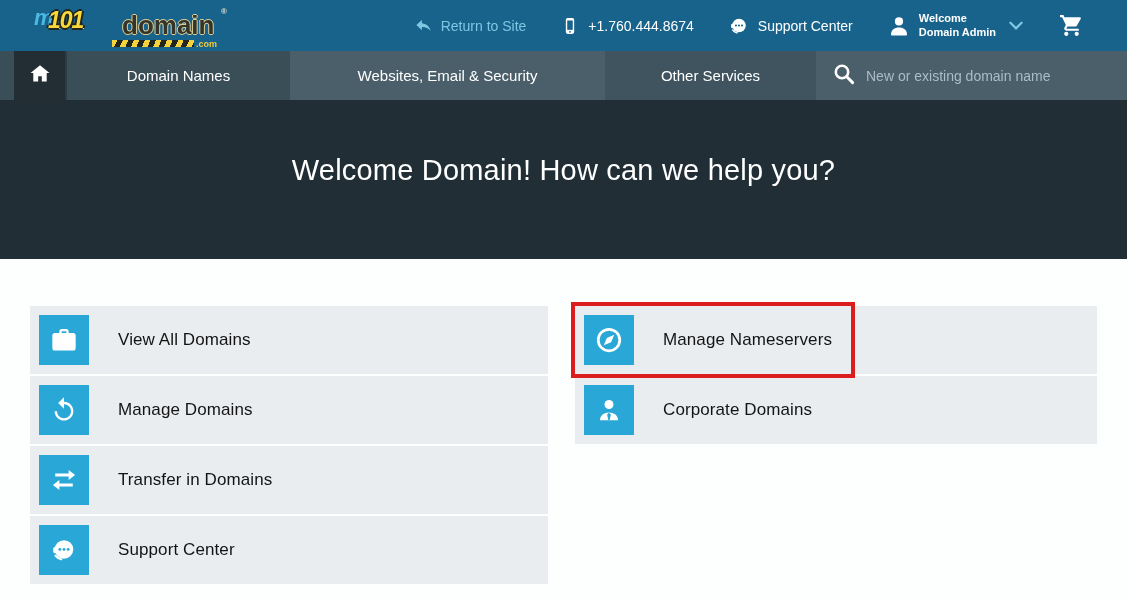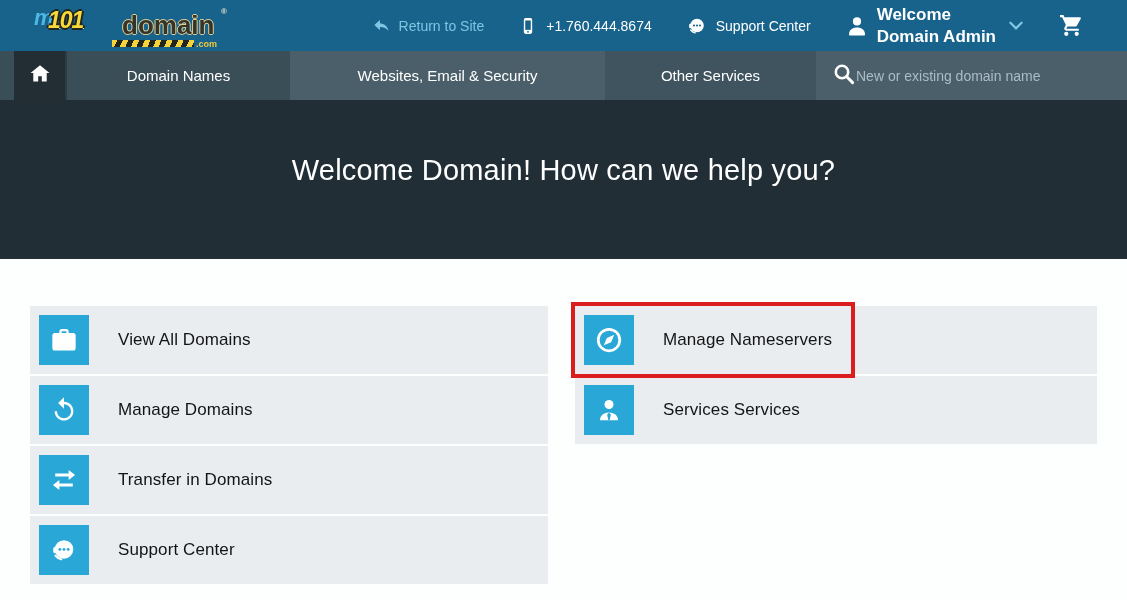--- a/index.html
+++ b/index.html
@@ -20,32 +20,32 @@
   .logo-domain { position:absolute; left:106px; top:7px; font-size:26px; font-weight:bold; color:#35342a;
               text-shadow:-1px 0 0 #d9cc95, 1px 0 0 #d9cc95, 0 -1px 0 #d9cc95, 0 1px 0 #d9cc95; letter-spacing:0px; }
   .logo-reg { position:absolute; left:205px; top:4px; font-size:8px; color:#e8e4d2; font-weight:bold; }
   .logo-com { position:absolute; left:180px; top:36px; font-size:9px; font-weight:bold; color:#f0c93c; }
   .logo-stripes { position:absolute; left:96px; top:37px; width:82px; height:7px;
               background:repeating-linear-gradient(115deg,#f5d33a 0 5px,#23261f 5px 10px); }
   .topbar-right { margin-left:auto; margin-right:42px; display:flex; align-items:center; gap:34px; }
   .tb-item { display:flex; align-items:center; gap:8px; color:#fff; font-size:14px; cursor:pointer; }
   .tb-item.lite { color:#7fc6e3; }
   .tb-item svg { display:block; }
-  .account-name { font-size:17px; font-weight:bold; line-height:1.25; }
+  .account-name { font-size:11px; font-weight:bold; line-height:1.25; }
   .chev { margin-left:4px; }
 
   
   .navbar { position:absolute; top:51px; left:0; width:100%; height:49px; display:flex; background:#3a4e58; }
   .nav-pad { width:14px; background:#3a4e58; }
   .tab { display:flex; align-items:center; justify-content:center; color:#fff; font-size:15px; cursor:pointer; }
   .tab-home { width:51px; background:#232e34; }
   .tab-1 { width:225px; background:#3a4e58; border-left:2px solid #2c3c44; }
   .tab-2 { width:315px; background:#4a5f69; }
   .tab-3 { width:211px; background:#3f545e; }
-  .nav-search { flex:1; background:#4a5f69; display:flex; align-items:center; padding-left:16px; }
+  .nav-search { flex:1; background:#4a5f69; display:flex; align-items:center; padding-left:16px; gap:10px; }
   .nav-search input { background:transparent; border:none; outline:none; color:#fff; font-size:14px; width:240px;
                       font-family:"Liberation Sans", sans-serif; }
   .nav-search input::placeholder { color:#a9bdc7; opacity:1; }
 
   
   .hero { position:absolute; top:100px; left:0; width:100%; height:159px; background:#212e36;
           display:flex; align-items:center; justify-content:center; }
   .hero h1 { color:#fff; font-size:29px; font-weight:normal; letter-spacing:.2px; margin-top:-18px; }
 
   
@@ -226,18 +226,18 @@
 
 
       <div class="menu-row">
         <div class="tile">
           <svg width="30" height="30" viewBox="0 0 24 24">
               <circle cx="12" cy="7.6" r="3.6" fill="#fff"></circle>
               <path d="M4.8 20.2c0-4 3.2-6.3 7.2-6.3s7.2 2.3 7.2 6.3z" fill="#fff"></path>
               <path d="M12 13.9l-1.5 1.8 1 4.5h1l1-4.5z" fill="#29a8d8"></path>
             </svg>
         </div>
-        <span class="menu-label">Services Services</span>
+        <span class="menu-label">Corporate Domains</span>
       </div>
     </div>
 
   </main>
 </div>
 
 </body></html>

